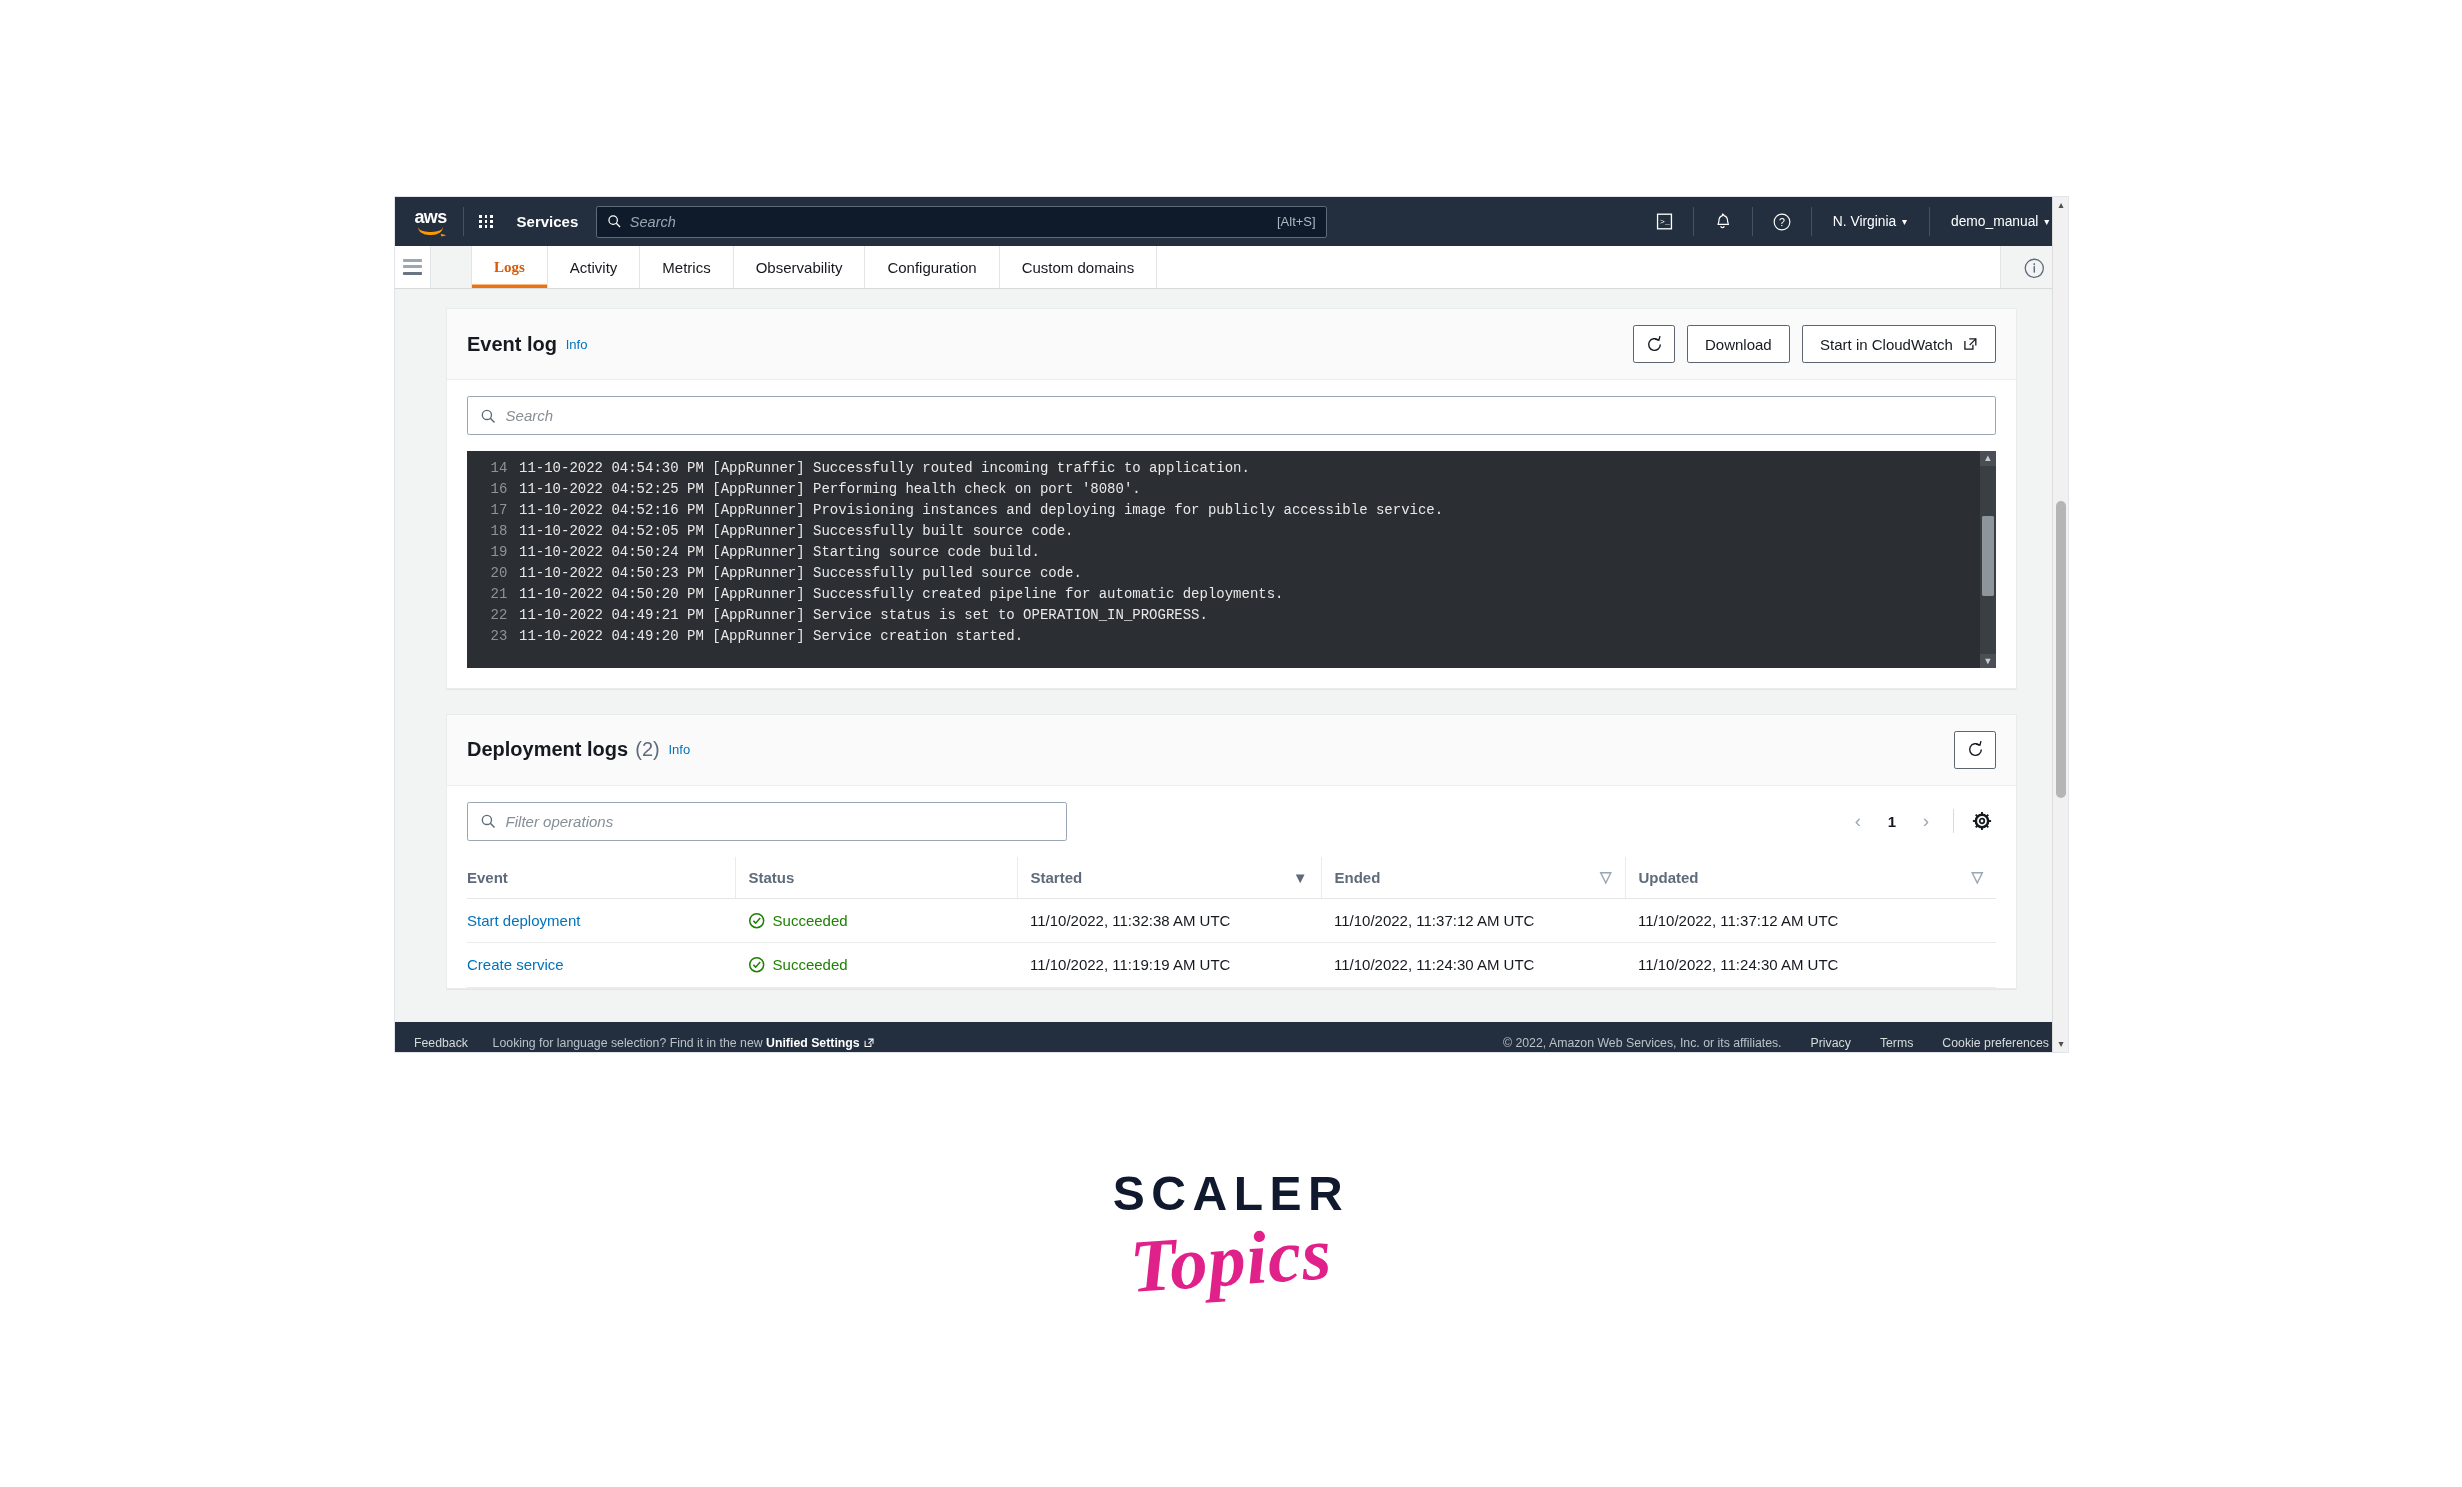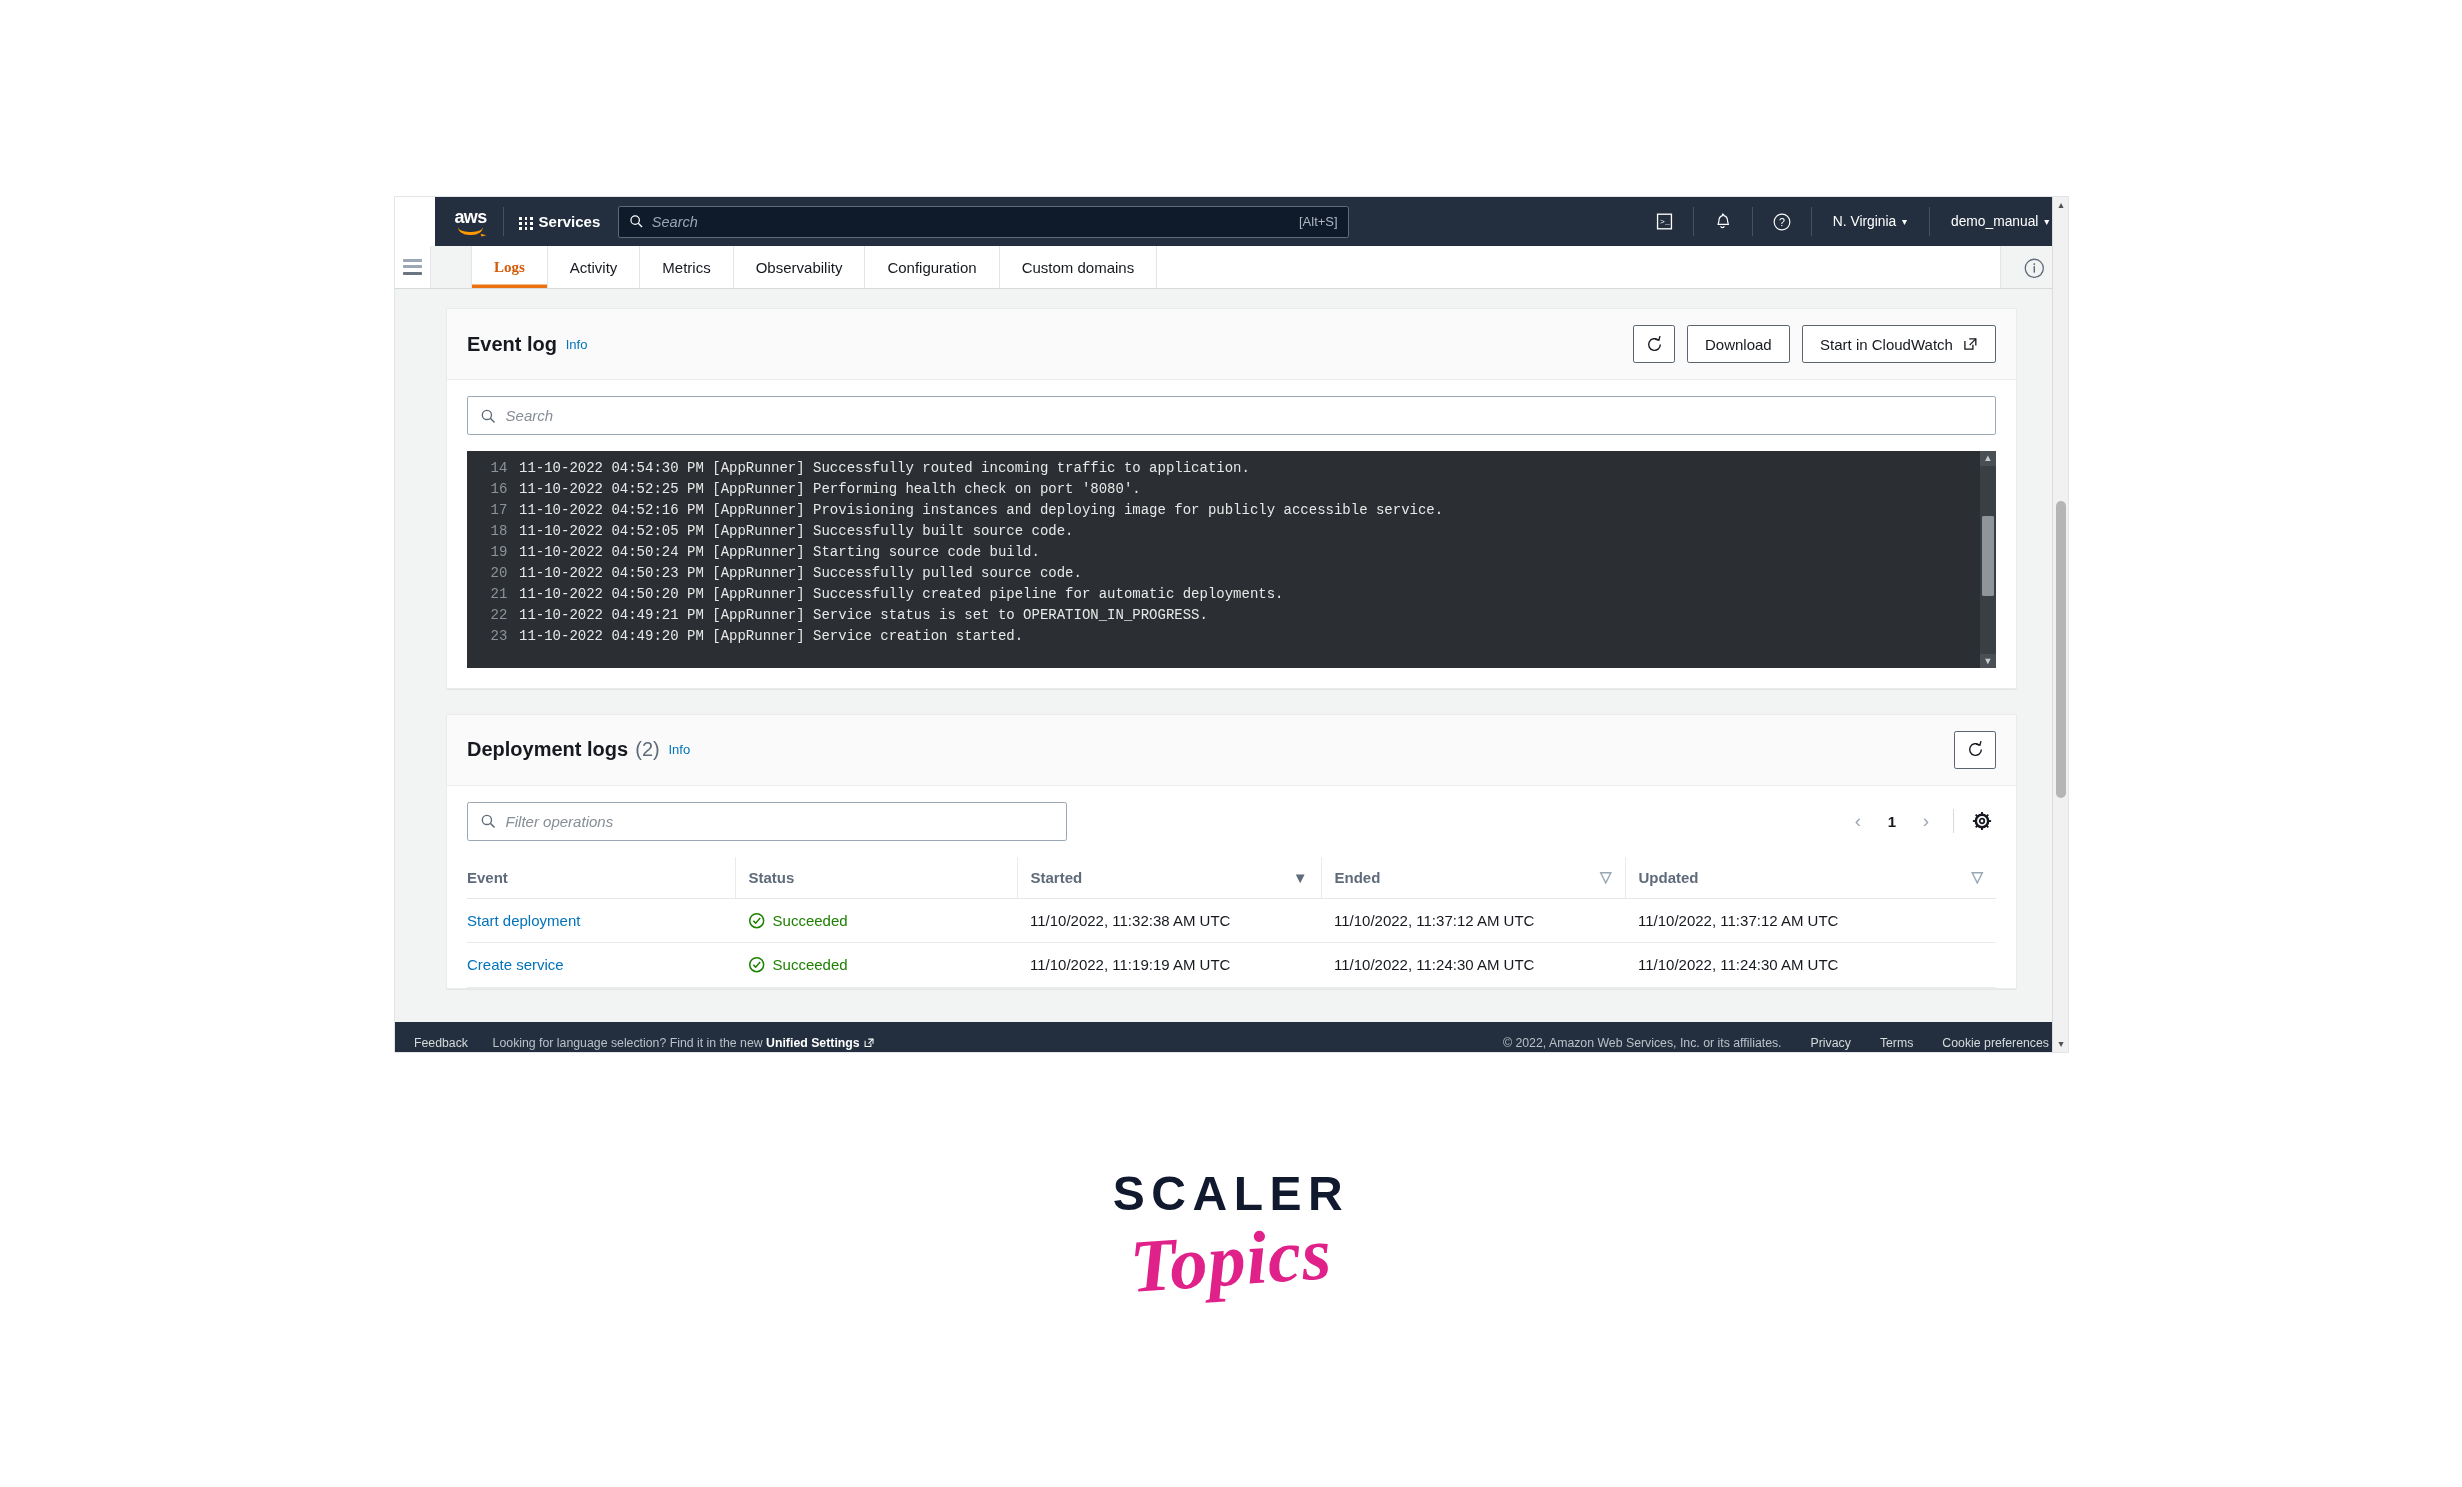--- a/index.html
+++ b/index.html
@@ -21,21 +21,20 @@
     overflow: hidden;
   }
 
   
   .topnav {
     height: 49px;
     background: #232f3e;
     display: flex; align-items: center;
     padding: 0 7.2px 0 13px;
     position: relative;
-    margin-left: 40px;
   }
   .aws-logo {
     width: 45px; height: 32px;
     position: relative;
     display: flex; flex-direction: column;
     align-items: center; justify-content: center;
     flex: 0 0 auto;
   }
   .aws-logo .aws-txt {
     color: #fff; font-size: 18px; font-weight: bold;
@@ -48,21 +47,21 @@
     position: relative;
   }
   .aws-logo .aws-smile:after {
     content: ""; position: absolute; right: -2.9px; bottom: -3.6px;
     border-left: 5px solid #ff9900;
     border-top: 3.6px solid transparent;
     border-bottom: 0;
     transform: rotate(-15deg);
   }
   .nav-div { width: 0.7px; height: 29px; background: #46505e; margin: 0 10px; flex: 0 0 auto; }
-  .services-btn { display: flex; align-items: flex-end; gap: 6px; padding: 4.3px 5.8px; flex: 0 0 auto; cursor: pointer; }
+  .services-btn { display: flex; align-items: center; gap: 24px; padding: 4.3px 5.8px; flex: 0 0 auto; cursor: pointer; }
   .grid-icon { display: grid; grid-template-columns: repeat(3, 2.9px); grid-template-rows: repeat(3, 2.9px); gap: 2.2px; }
   .grid-icon i { background: #fff; width: 2.9px; height: 2.9px; display: block; }
   .services-btn span { color: #fff; font-size: 15px; font-weight: bold; white-space: nowrap; }
 
   .searchwrap {
     flex: 1 1 auto;
     margin: 0 13px 0 11.6px;
     height: 32px;
     background: #0f1b2a;
     border: 0.7px solid #5f6b7a;

